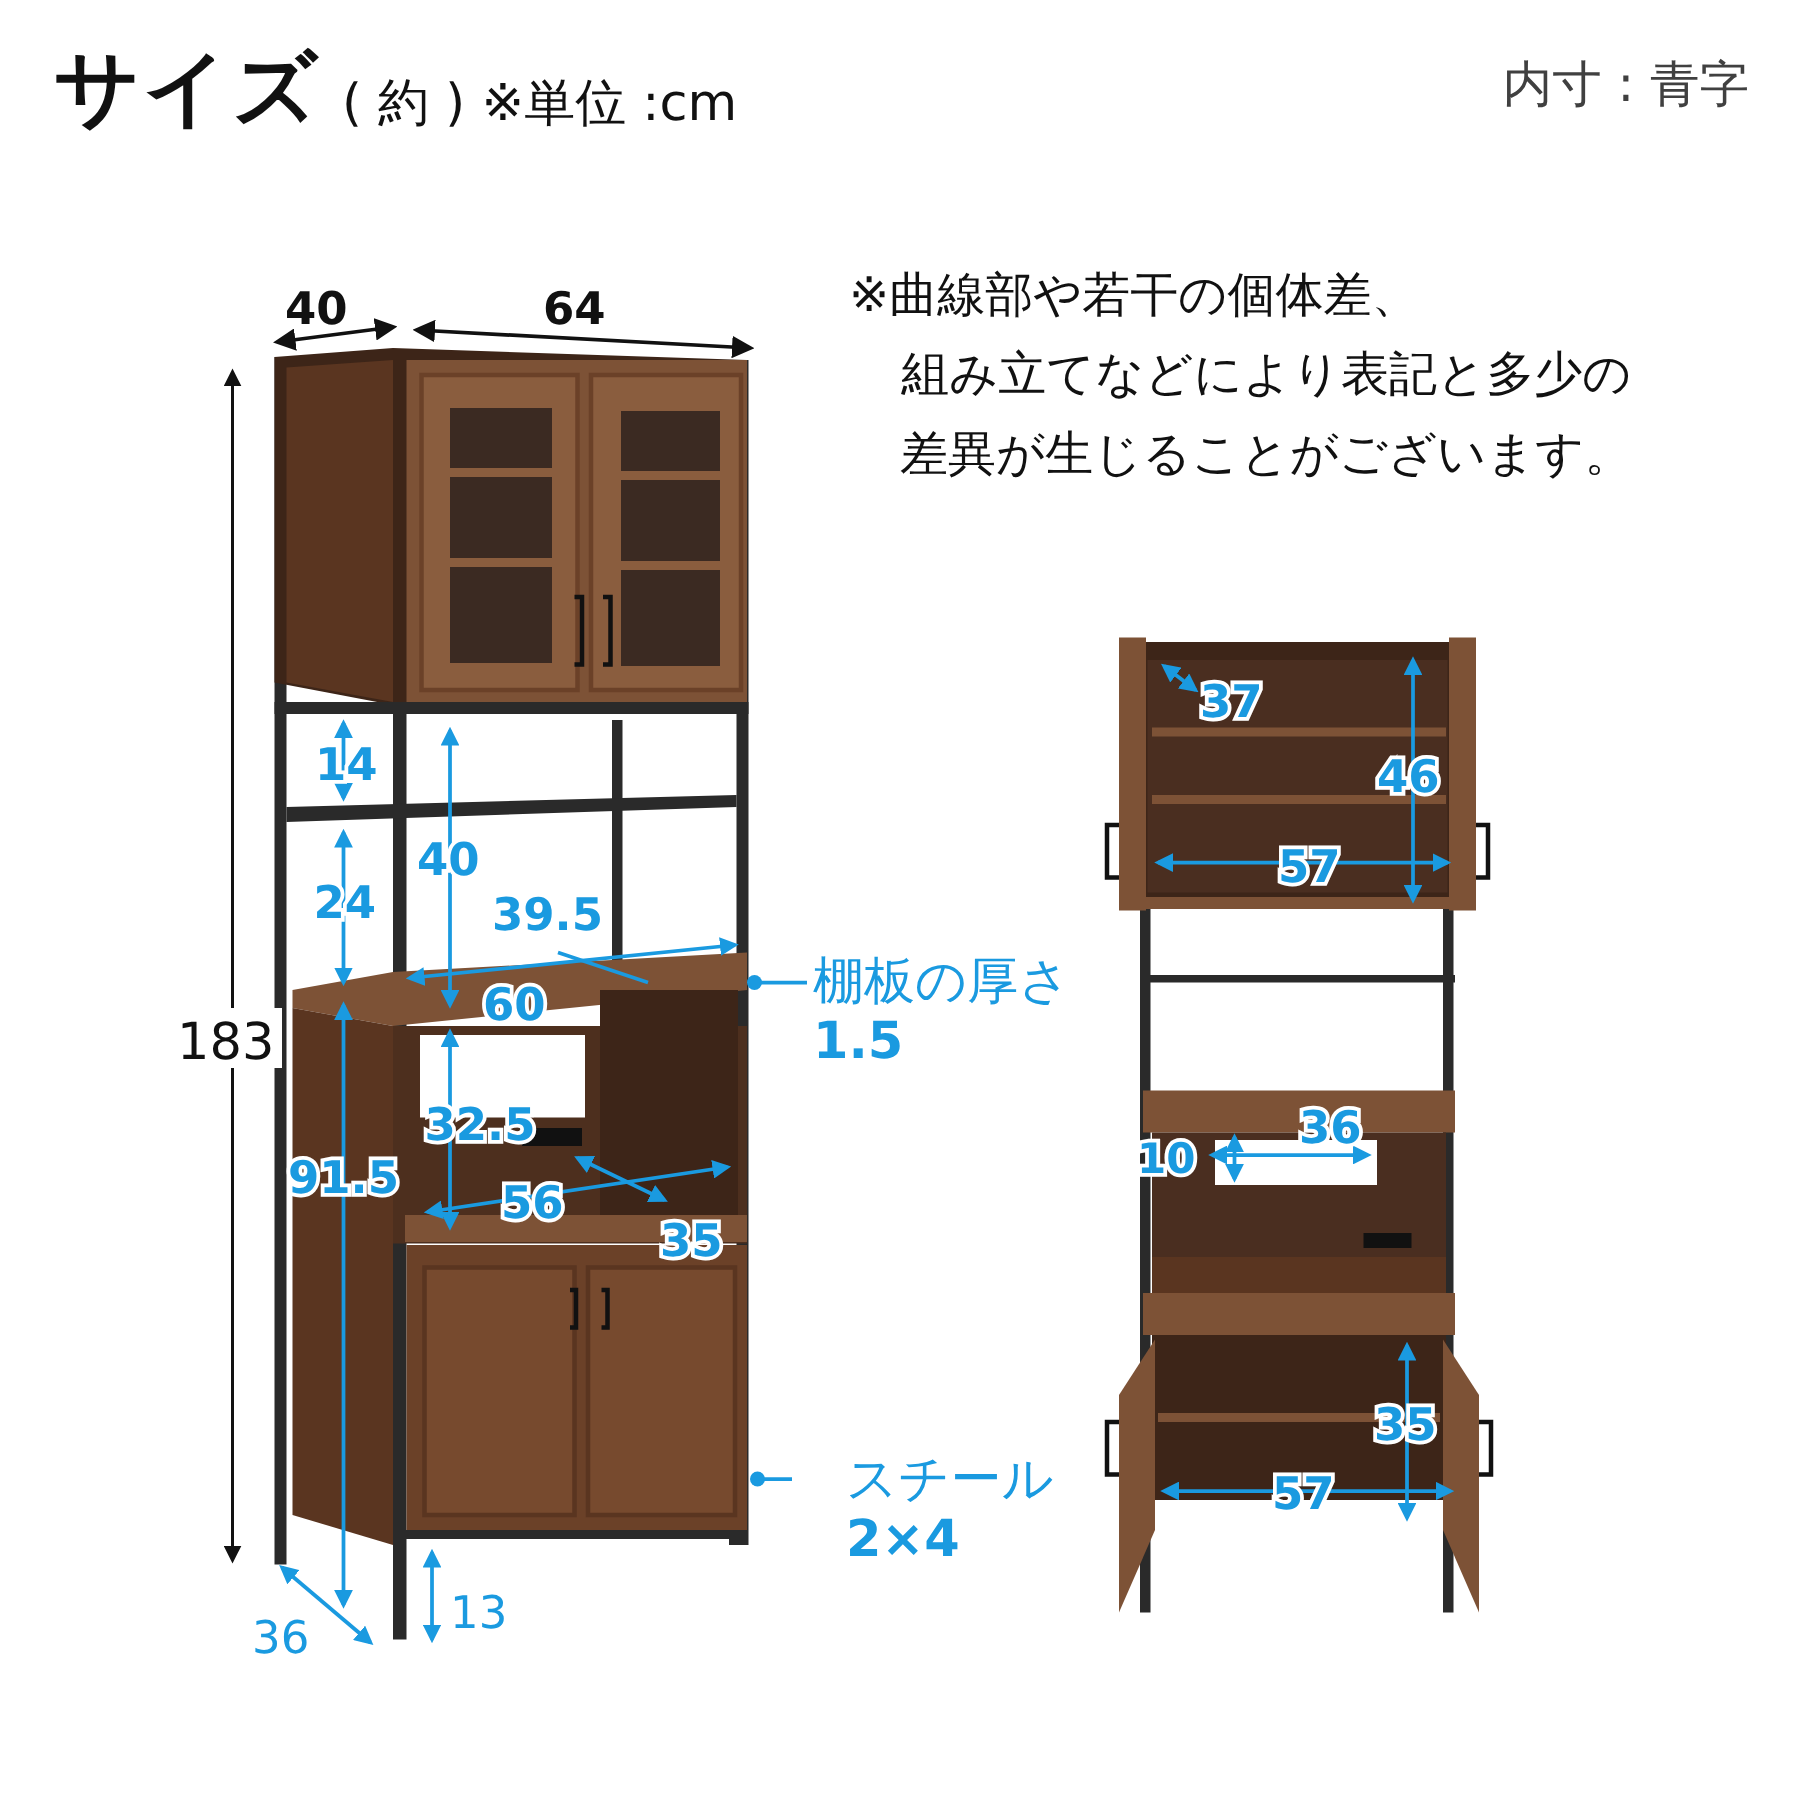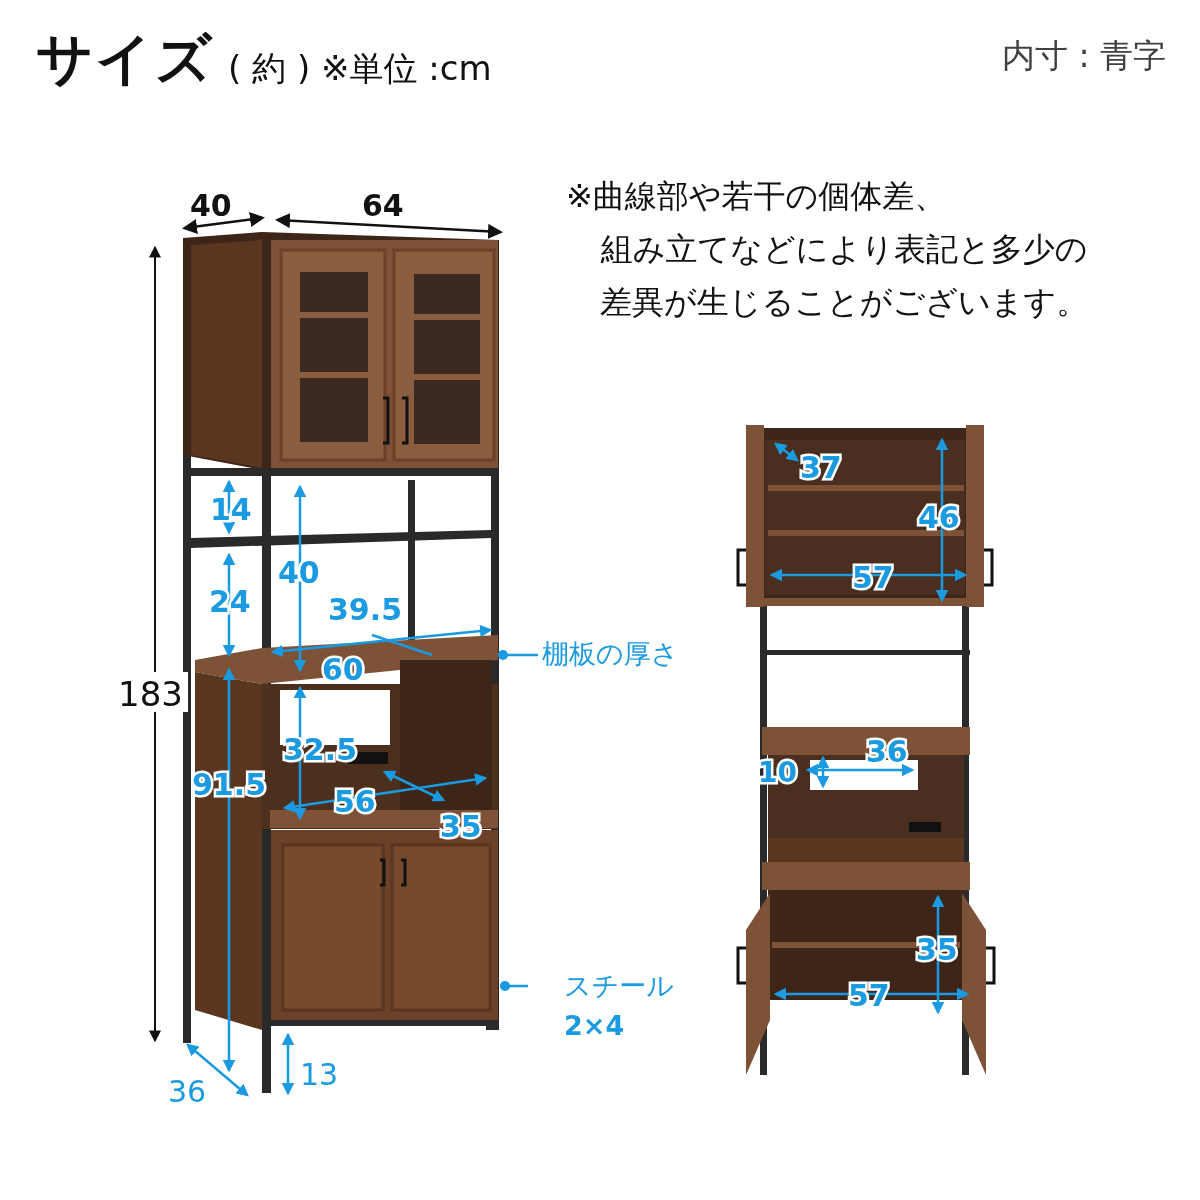--- a/index.html
+++ b/index.html
@@ -8,21 +8,21 @@
   .title{left:36px;top:22px;font-size:56px;font-weight:bold;letter-spacing:2px;}
   .subtitle{left:228px;top:46px;font-size:34px;}
   .legend{right:34px;top:32px;font-size:33px;text-align:right;line-height:48px;}
   .legend .inner{color:#404040;}
   .note{left:566px;top:170px;font-size:32px;line-height:53px;}
   .note .indent{padding-left:34px;display:block;text-align:center;}
   svg{position:absolute;left:0;top:0;}
   .dimB{font-family:"DejaVu Sans",sans-serif;font-weight:bold;fill:#111;}
   .dimC{font-family:"DejaVu Sans",sans-serif;fill:#1a9ae0;}
   .dimCB{font-family:"DejaVu Sans",sans-serif;font-weight:bold;fill:#1a9ae0;stroke:#fff;stroke-width:5px;paint-order:stroke;}
-  .callout{font-size:27px;color:#1a9ae0;line-height:40px;}
+  .callout{font-size:34px;color:#1a9ae0;line-height:40px;}
 </style>
 </head>
 <body>
 
 <div class="abs title">サイズ</div>
 <div class="abs subtitle">( 約 ) ※単位 :cm</div>
 
 <div class="abs legend">
   <div class="inner">内寸 : 青字</div>
 </div>
@@ -167,17 +167,18 @@
     <text class="dimCB" x="852" y="588" font-size="30">57</text>
     <text class="dimCB" x="758" y="782" font-size="28">10</text>
     <text class="dimCB" x="866" y="762" font-size="30">36</text>
     <text class="dimCB" x="916" y="960" font-size="30">35</text>
     <text class="dimCB" x="848" y="1006" font-size="30">57</text>
   </g>
 </svg>
 
 <div class="abs callout" style="left:542px;top:634px;">
   <div>棚板の厚さ</div>
+  <div style="font-weight:bold;">1.5</div>
 </div>
 <div class="abs callout" style="left:548px;top:966px;margin-left:16px;">
   <div>スチール</div>
   <div style="font-weight:bold;">2×4</div>
 </div>
 
 </body></html>

